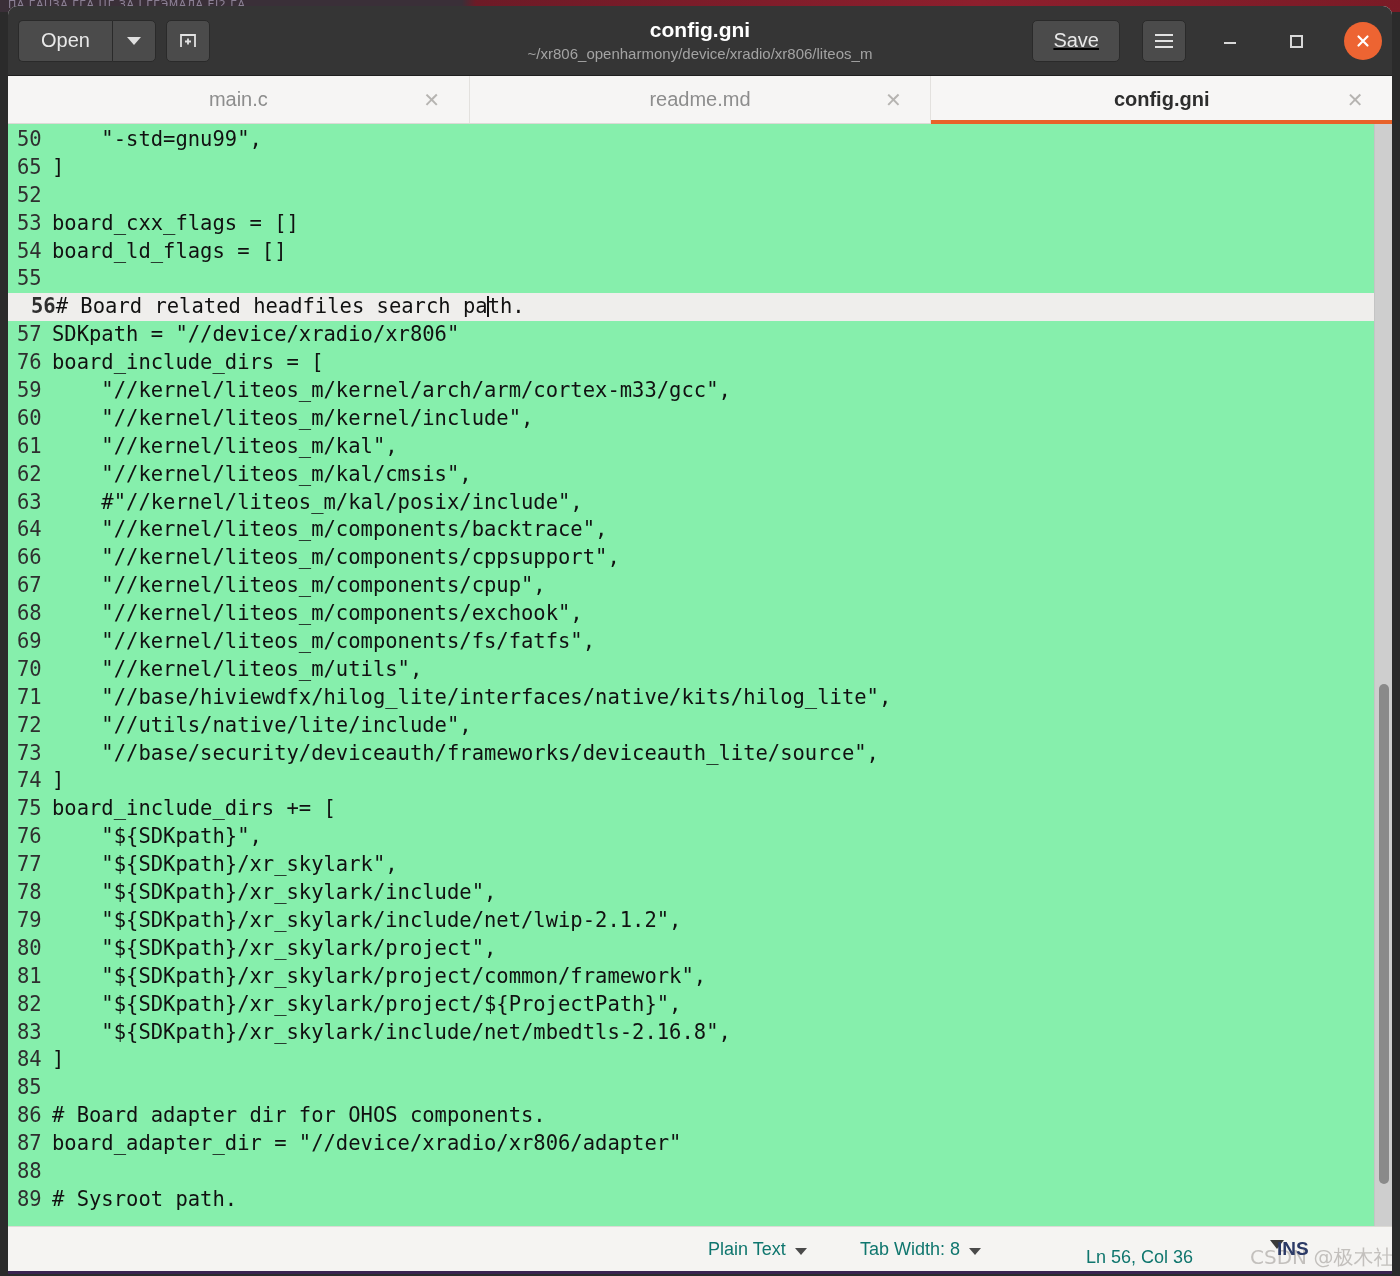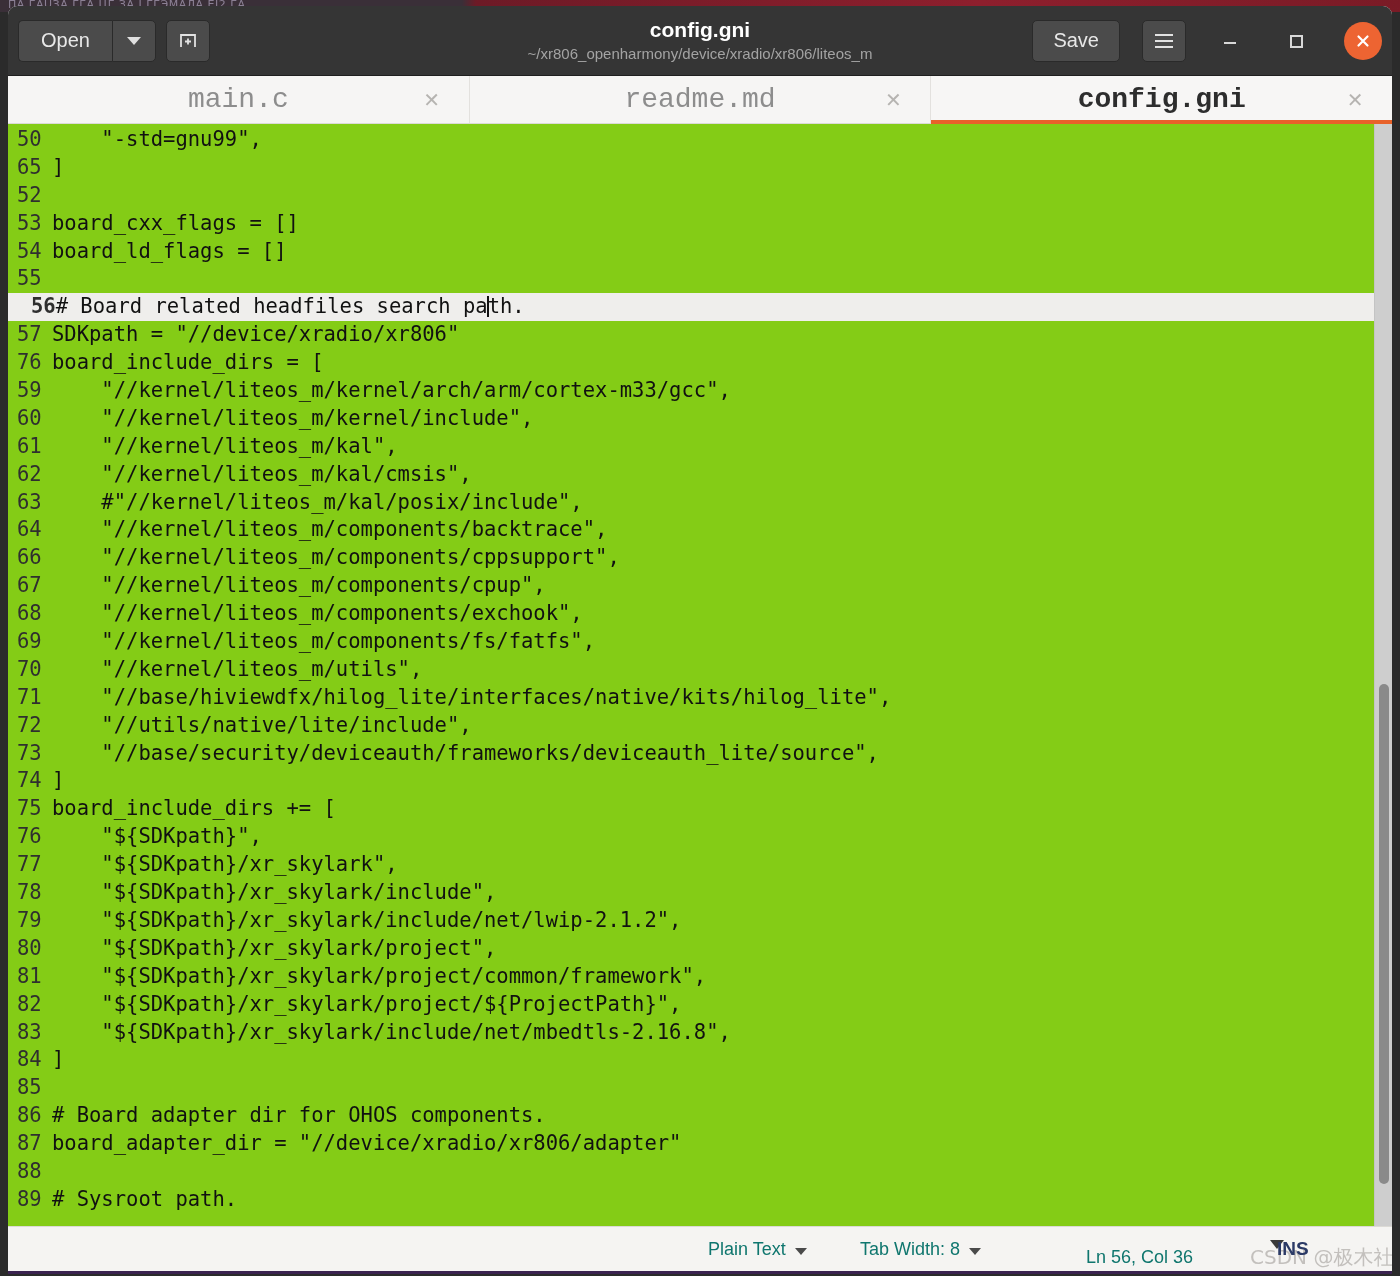--- a/index.html
+++ b/index.html
@@ -36,21 +36,21 @@
   
   #headerbar {
     height: 70px; flex: 0 0 70px;
     background: #353535;
     display: flex; align-items: center;
     padding: 0 10px;
     position: relative;
     border-bottom: 1px solid #1f1f1f;
   }
   .hb-left { display: flex; align-items: center; gap: 10px; z-index: 2; }
-  .hb-right { display: flex; align-items: center; gap: 22px; margin-left: auto; z-index: 2; }
+  .hb-right { display: flex; align-items: center; gap: 22px; margin-left: auto; z-index: 2; text-decoration: underline; }
 
   .btn {
     background: #4b4b4b;
     border: 1px solid #2a2a2a;
     color: #e8e8e8;
     border-radius: 5px;
     height: 42px;
     display: flex; align-items: center; justify-content: center;
     font-size: 19px;
     cursor: pointer;
@@ -107,39 +107,39 @@
   .tab {
     flex: 1 1 0;
     position: relative;
     display: flex; align-items: center; justify-content: center;
     border-right: 1px solid #e3e1de;
     cursor: pointer;
     min-width: 0;
   }
   .tab:last-child { border-right: none; }
   .tab .tab-label {
-    font-size: 28px; color: #8d8d8d; white-space: nowrap;
-    overflow: hidden; text-overflow: ellipsis; font-family: Liberation Mono, monospace;
+    font-size: 20px; color: #8d8d8d; white-space: nowrap;
+    overflow: hidden; text-overflow: ellipsis;
   }
   .tab.active { background: #f7f6f5; }
   .tab.active .tab-label { color: #2d2d2d; font-weight: bold; }
   .tab .tab-close {
     position: absolute; right: 26px; top: 50%; transform: translateY(-50%);
     width: 22px; height: 22px; color: #b6b4b1; font-size: 20px; line-height: 22px;
     text-align: center; cursor: pointer;
   }
   .tab.active::after {
     content: ""; position: absolute; left: 0; right: 0; bottom: -1px;
     height: 4px; background: #e8622a;
   }
 
   
   #editor-wrap {
     flex: 1 1 auto; display: flex; position: relative;
-    background: #84cc16; overflow: hidden;
+    background: #86efac; overflow: hidden;
   }
   #code {
     flex: 1 1 auto;
     position: relative;
     font-family: "DejaVu Sans Mono", monospace;
     font-size: 20.5px;
     line-height: 27.9px;
     color: #111111;
     padding-top: 2px;
     overflow: hidden;

